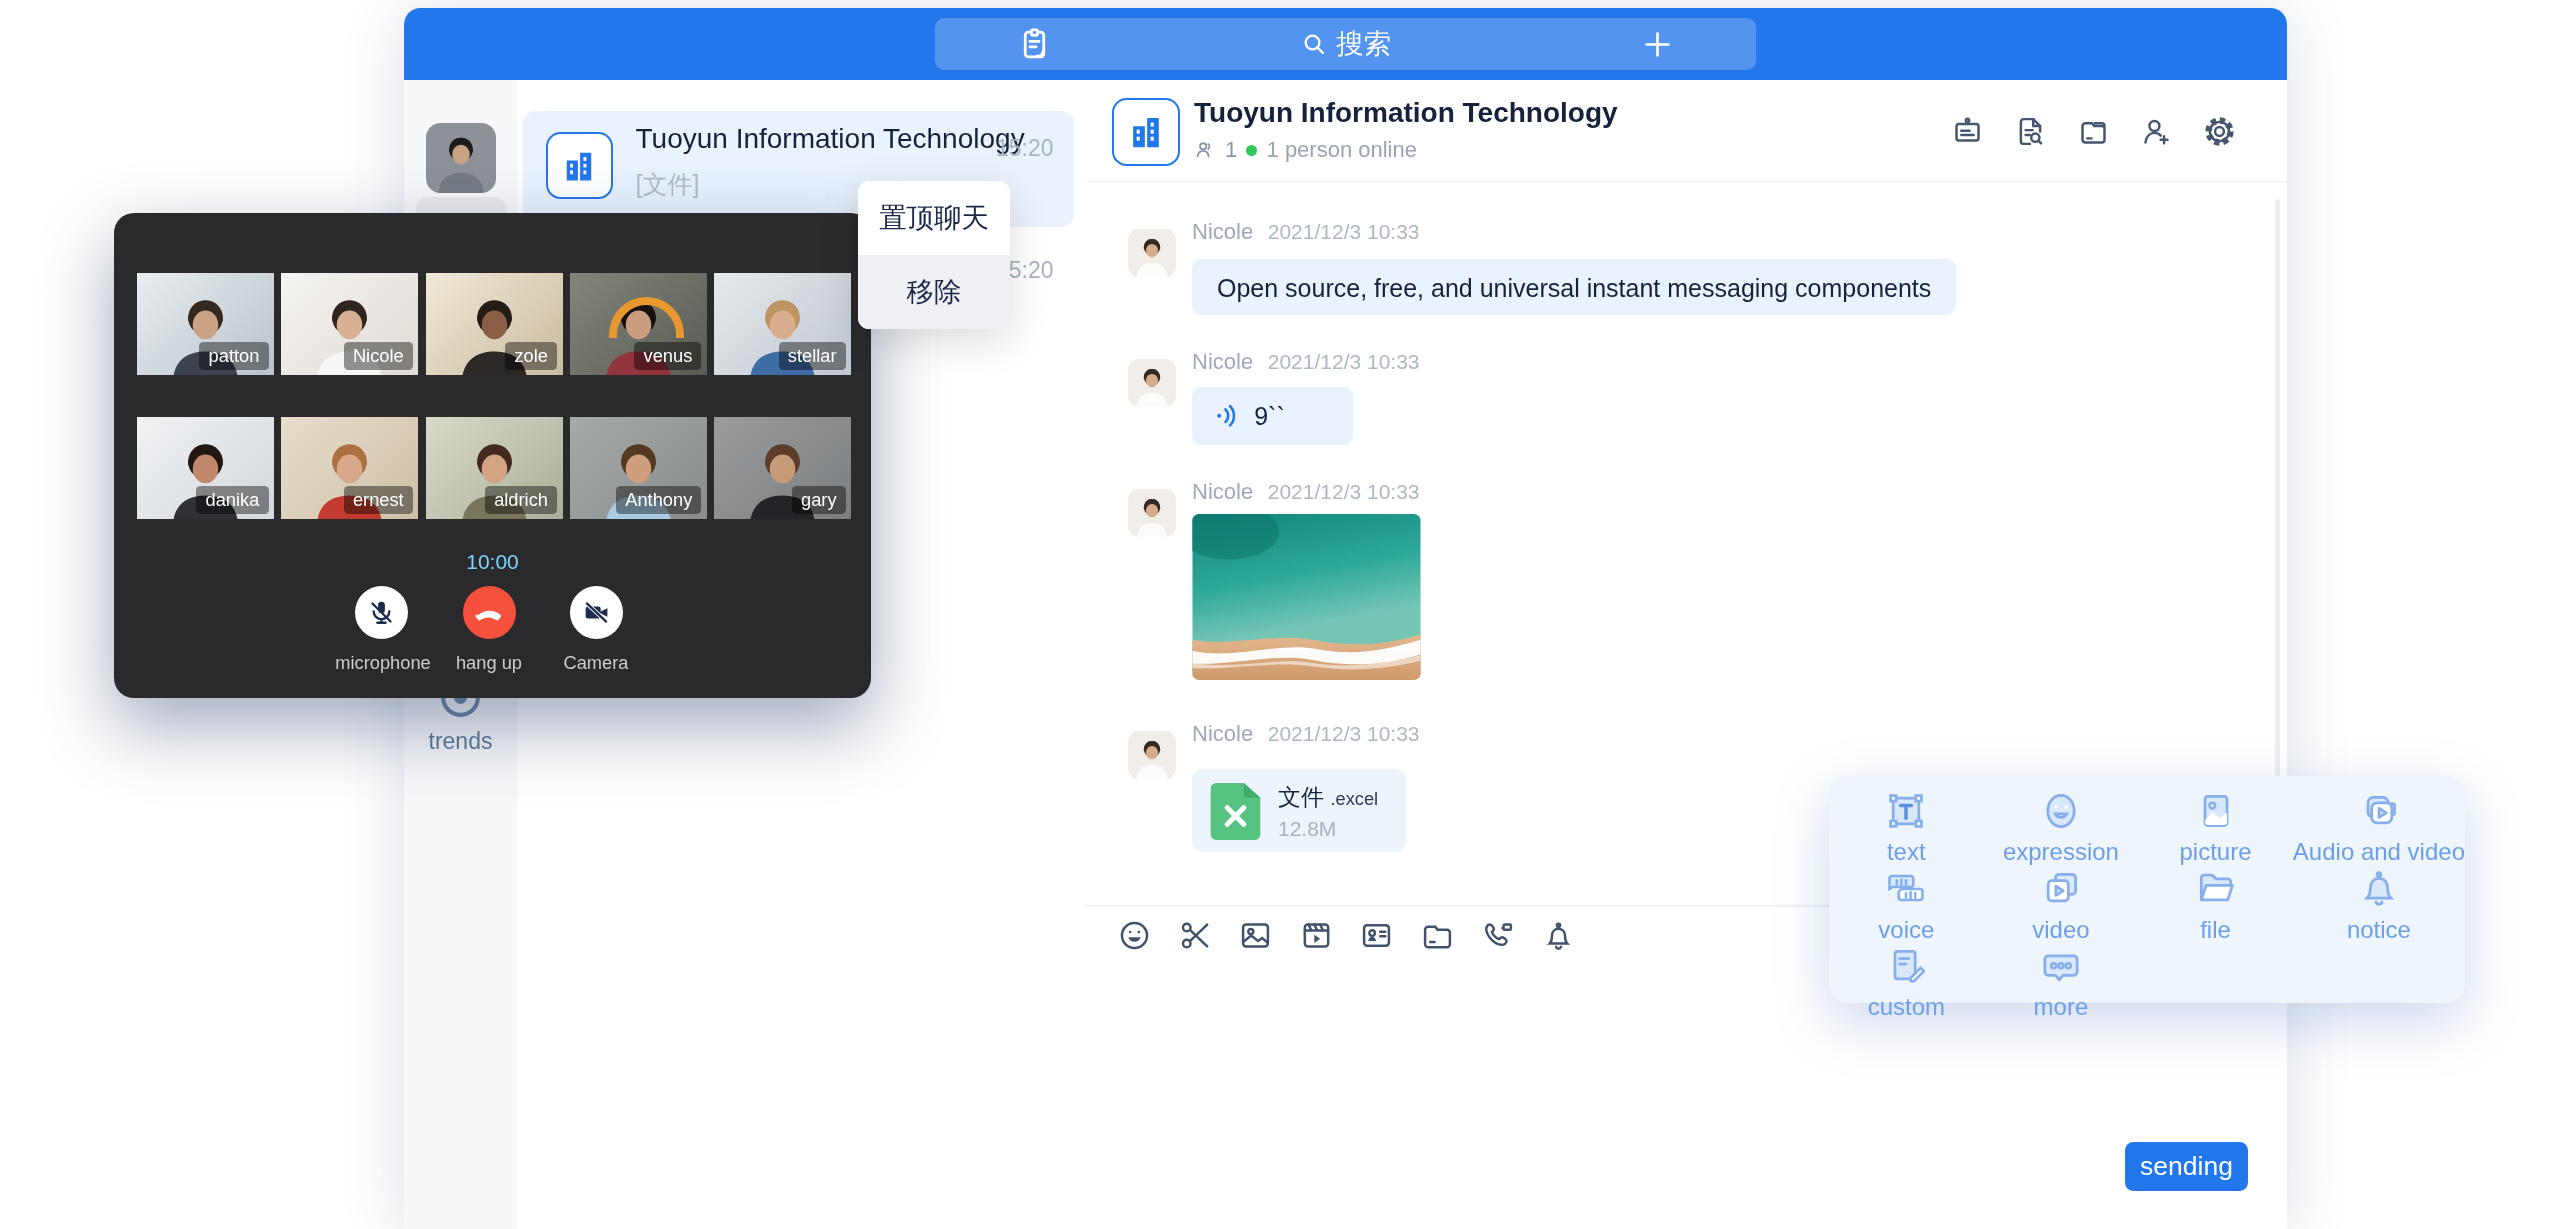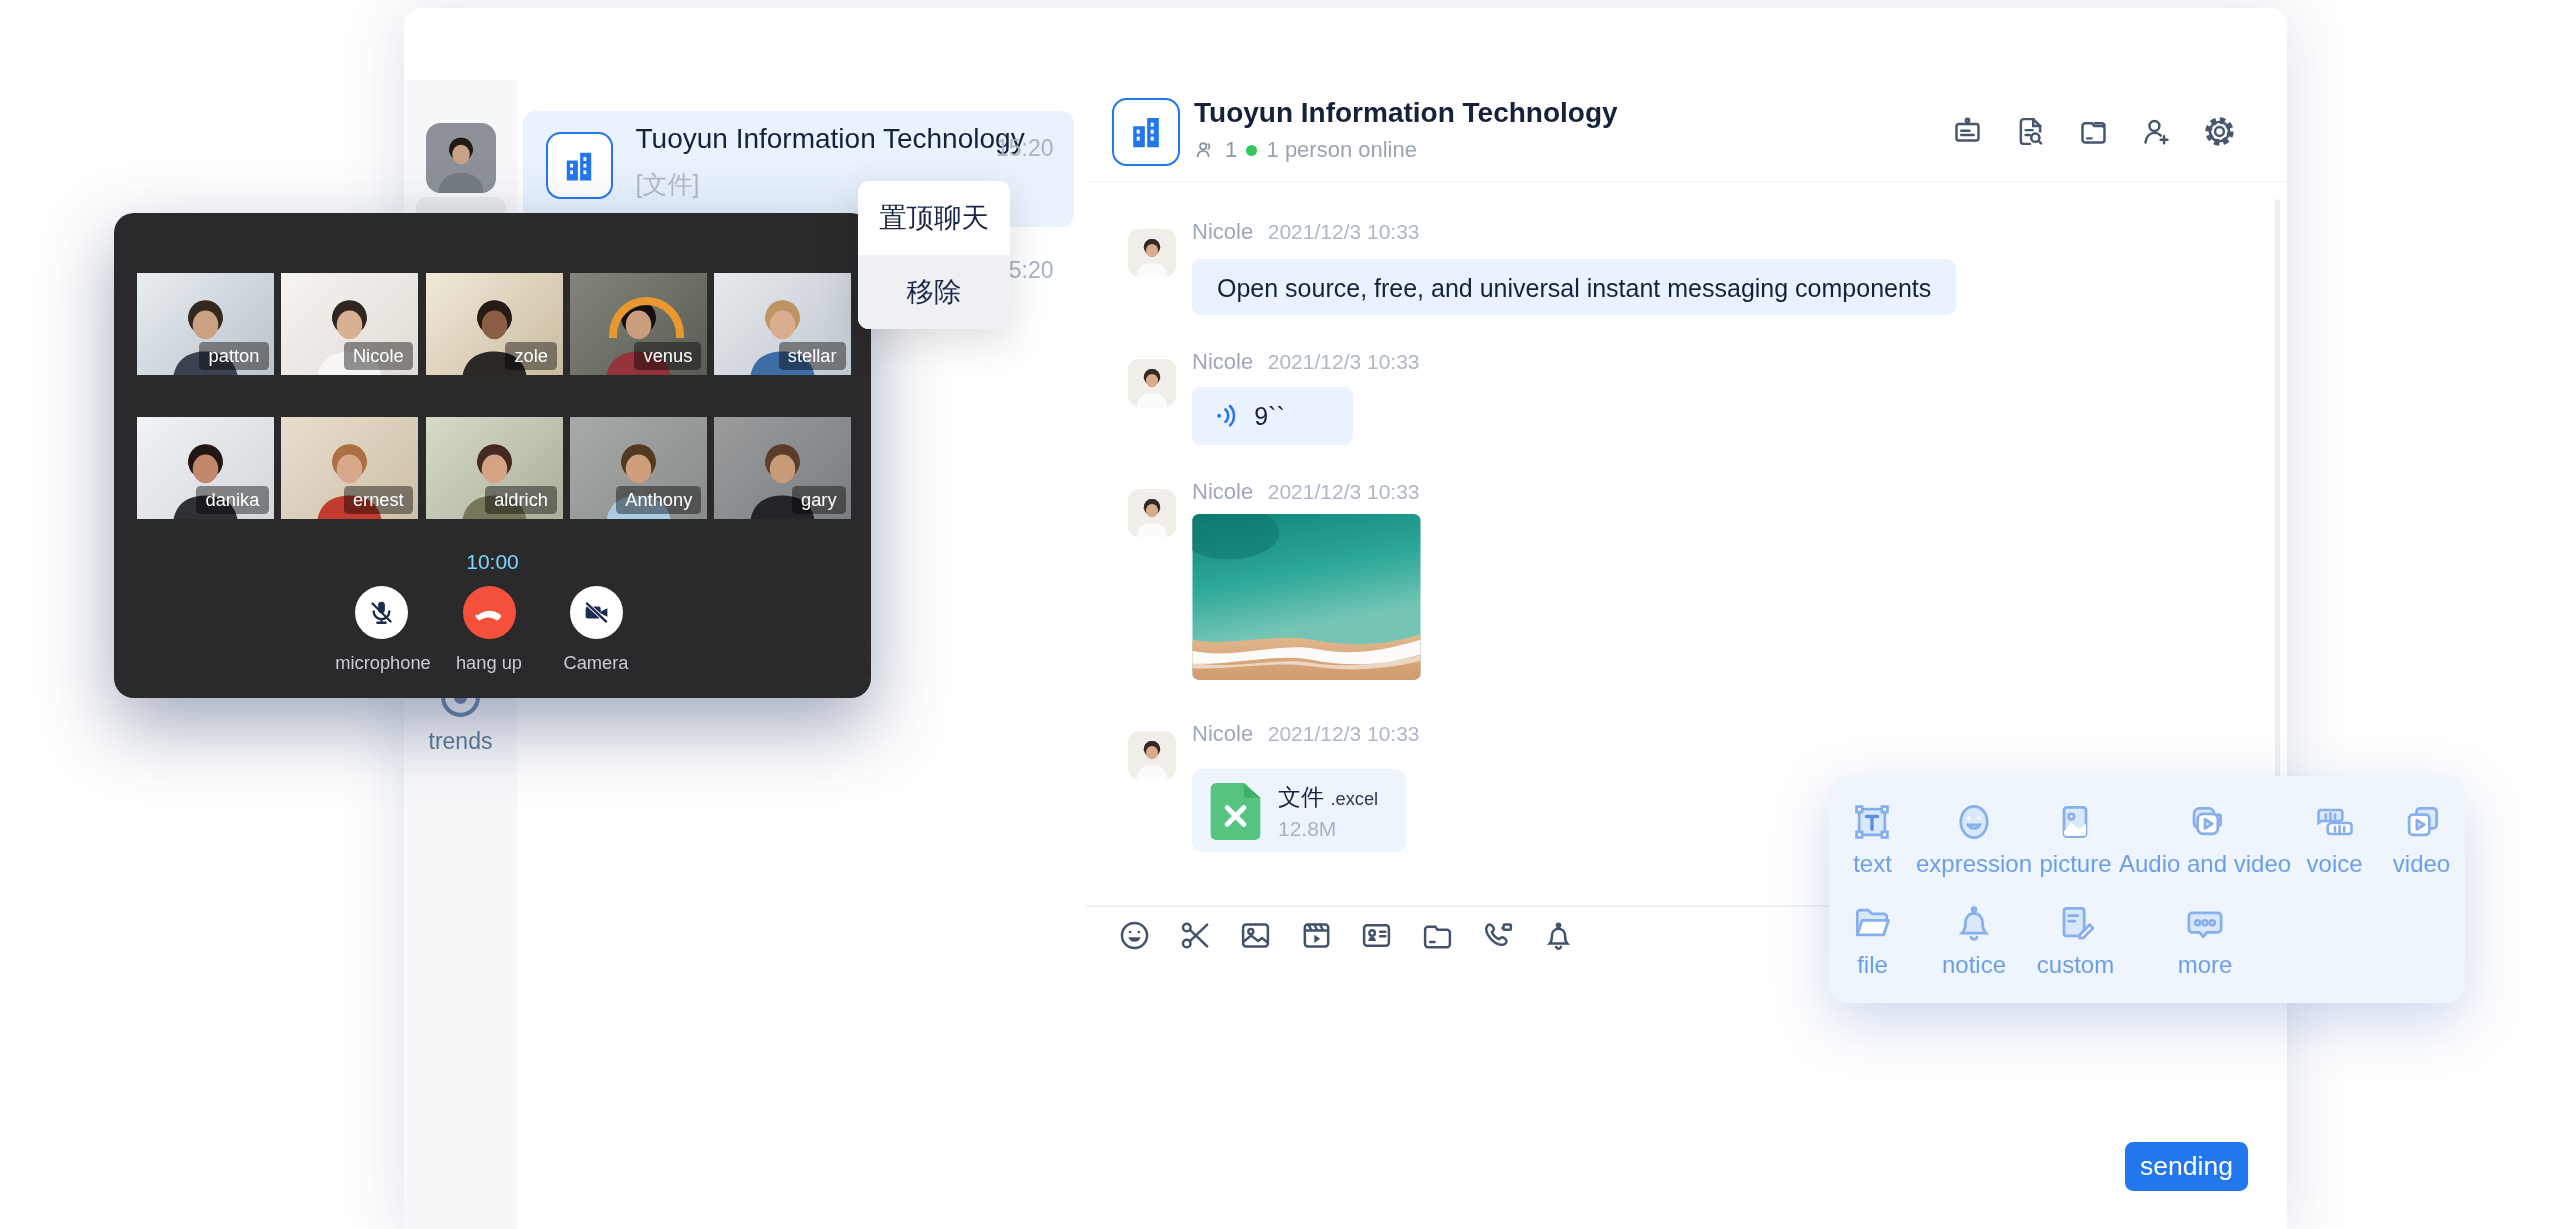--- a/index.html
+++ b/index.html
@@ -88,21 +88,21 @@
   .vbtn.white{background:#fff;}
   .vbtn.red{background:#F4503C;}
   .vlabel{position:absolute;top:439px;color:#C9CCD1;font-size:18.3px;text-align:center;width:146px;}
   
   .ctxmenu{position:absolute;left:858px;top:181px;width:152px;background:#fff;border-radius:11px;overflow:hidden;
        box-shadow:0 11px 40px rgba(0,0,0,.14);z-index:6;}
   .ctxmenu .mi{height:74px;line-height:74px;text-align:center;font-size:27.4px;color:#1A2747;}
   .ctxmenu .mi.hover{background:#EFF0F3;}
   
   .panel{position:absolute;left:1829px;top:776px;width:636px;height:227px;background:#EEF5FD;border-radius:18.3px;
-       box-shadow:0 18.3px 55px rgba(80,120,190,.28);z-index:4;display:grid;grid-template-columns:repeat(6,1fr);
+       box-shadow:0 18.3px 55px rgba(80,120,190,.28);z-index:4;display:grid;grid-template-columns:repeat(4,1fr);
        grid-template-rows:1fr 1fr;padding:12.8px 0;box-sizing:border-box;}
   .pitem{display:flex;flex-direction:column;align-items:center;justify-content:center;gap:5.5px;}
   .pitem .plabel{font-size:24px;color:#6D9EE8;white-space:nowrap;}
 </style>
 </head>
 <body>
 
 <svg width="0" height="0" style="position:absolute">
   <defs>
     <symbol id="sym-person" viewBox="0 0 100 100">
@@ -119,20 +119,44 @@
         <rect fill="#fff" x="22" y="16" width="2.6" height="3.4"></rect>
       <rect fill="#fff" x="22" y="22" width="2.6" height="3.4"></rect>
     </symbol>
   </defs>
 </svg>
 
 <div class="stage">
 
   <div class="app">
 
+    <header class="topbar">
+      <div class="search-pill">
+        <span class="pill-ic l">
+          <svg width="37" height="37" viewBox="0 0 24 24" fill="none" stroke="#fff" stroke-width="1.8" stroke-linecap="round">
+            <rect x="6" y="4" width="12" height="16" rx="2"></rect>
+              <rect x="10" y="2.5" width="4" height="3.5" rx="1" fill="#4f91f1"></rect>
+            <path d="M9 10h6M9 13.5h4"></path>
+              <path d="M13.5 19.5c2.5.5 4-1 4-3"></path>
+          </svg>
+        </span>
+        <span class="search-center">
+          <svg width="27.4" height="27.4" viewBox="0 0 24 24" fill="none" stroke="#fff" stroke-width="2" stroke-linecap="round">
+            <circle cx="11" cy="11" r="6"></circle>
+              <path d="M15.5 15.5L20 20"></path>
+          </svg>
+          <span>搜索</span>
+        </span>
+        <span class="pill-ic r">
+          <svg width="35" height="35" viewBox="0 0 24 24" fill="none" stroke="#fff" stroke-width="1.8" stroke-linecap="round">
+            <path d="M12 4.5v15M4.5 12h15"></path>
+          </svg>
+        </span>
+      </div>
+    </header>
 
     <aside class="sidebar">
       <div class="avatar-self">
         <svg viewBox="0 0 100 100" width="70" height="70" style="--hair:#1f1b18;--skin:#c9a286;--shirt:#757b82;background:#8D9298">
           <use href="#sym-person"></use>
         </svg>
       </div>
       <div class="nav-sliver"></div>
       <div class="trends">
         <div class="ticon">

